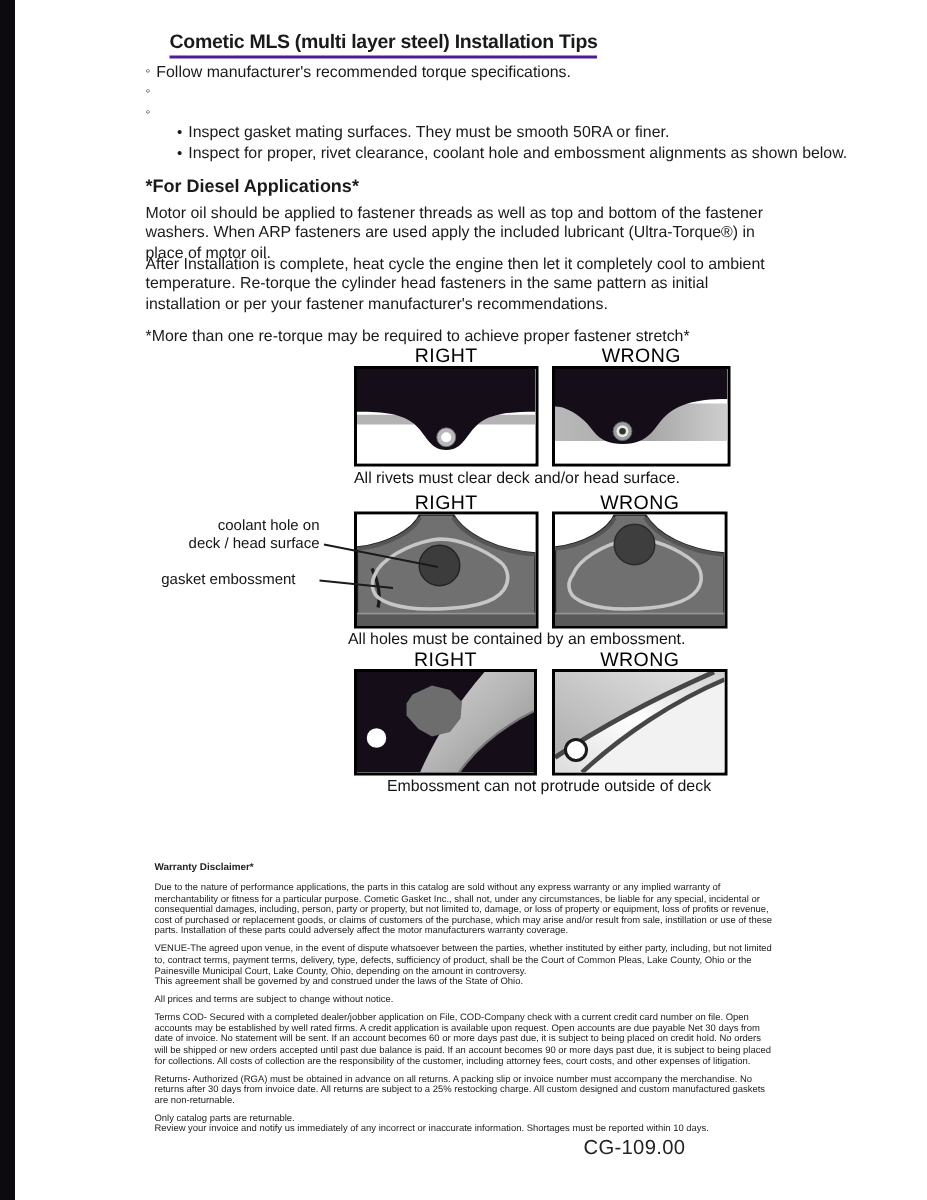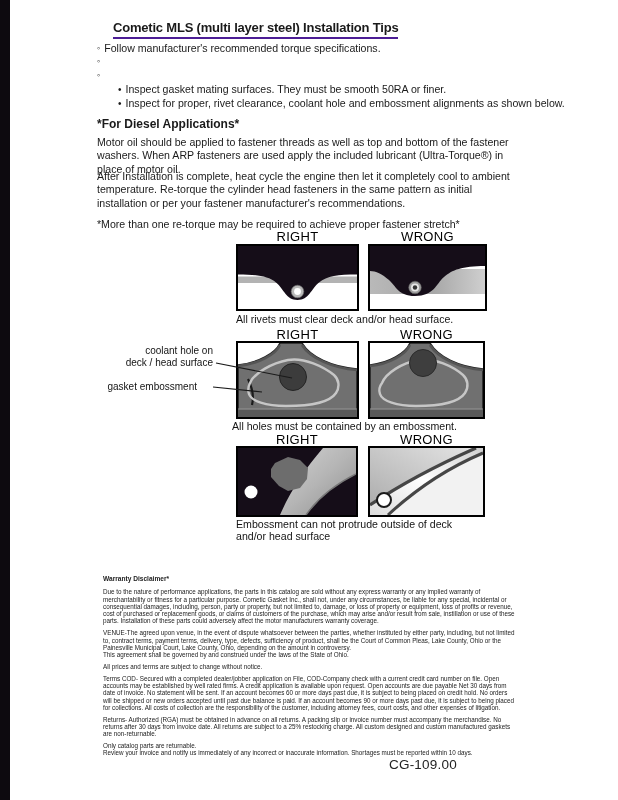--- a/index.html
+++ b/index.html
@@ -23,21 +23,21 @@
   
   .diesel-h{left:97px;top:117px;font-size:12px;font-weight:bold;}
   .para{left:97px;width:428px;font-size:10.6px;line-height:13.4px;}
   .p1{top:136px;}
   .p2{top:170px;}
   .pnote{top:218px;}
   
   .dlabel{font-size:13px;text-align:center;letter-spacing:0.3px;color:#000000;}
   .panel{box-sizing:border-box;border:2px solid #000;background:#fff;}
   .panel svg{display:block;width:100%;height:100%;}
-  .caption{font-size:10.6px;line-height:12px;color:#141414;}
+  .caption{font-size:10.6px;line-height:12px;color:#141414;text-align:center;}
   .callout{font-size:10px;line-height:11.5px;color:#141414;}
   .callout-right{text-align:right;}
   .leader-svg{left:0;top:0;width:618px;height:800px;pointer-events:none;}
   
   .disclaimer{left:103px;top:575px;width:414px;font-size:6.3px;line-height:7.3px;color:#222;}
   .disclaimer .dh{font-weight:bold;font-size:6.6px;margin:0 0 6px 0;}
   .disclaimer p{margin:4.5px 0 0 0;}
   .disclaimer p.tight{margin-top:0;}
   
   .pagenum{left:389px;top:757px;font-size:13.5px;letter-spacing:0.2px;color:#232323;}
@@ -188,21 +188,20 @@
     <path d="M18,67 C46,41 80,19 113,5 L113,67 Z" fill="#f2f2f2"></path>
     <path d="M0,57 C36,33 72,15 106,0 L113,0 L113,5 C80,19 46,41 18,67 L0,67 Z" fill="url(#r3g3)"></path>
     <path d="M0,57 C36,33 72,15 106,0" fill="none" stroke="#464646" stroke-width="3.2"></path>
     <path d="M18,67 C46,41 80,19 113,5" fill="none" stroke="#464646" stroke-width="3"></path>
     <circle cx="14" cy="52" r="7" fill="#ffffff" stroke="#1a1a1a" stroke-width="2"></circle>
   </svg>
 </div>
 
 <div class="abs caption" style="left:236px;top:518px;width:260px;">
   <div>Embossment can not protrude outside of deck</div>
-  <div>and/or head surface</div>
 </div>
 
 <div class="abs disclaimer">
   <p class="dh">Warranty Disclaimer*</p>
   <p>Due to the nature of performance applications, the parts in this catalog are sold without any express warranty or any implied warranty of merchantability or fitness for a particular purpose.  Cometic Gasket Inc., shall not, under any circumstances, be liable for any special, incidental or consequential damages, including, person, party or property, but not limited to, damage, or loss of property or equipment, loss of profits or revenue, cost of purchased or replacement goods, or claims of customers of the purchase, which may arise and/or result from sale, instillation or use of these parts.  Installation of these parts could adversely affect the motor manufacturers warranty coverage.</p>
   <p>VENUE-The agreed upon venue, in the event of dispute whatsoever between the parties, whether instituted by either party, including, but not limited to, contract terms, payment terms, delivery, type, defects, sufficiency of product, shall be the Court of Common Pleas, Lake County, Ohio or the Painesville Municipal Court, Lake County, Ohio, depending on the amount in controversy.</p>
   <p class="tight">This agreement shall be governed by and construed under the laws of the State of Ohio.</p>
   <p>All prices and terms are subject to change without notice.</p>
   <p>Terms COD- Secured with a completed dealer/jobber application on File, COD-Company check with a current credit card number on file.  Open accounts may be established by well rated firms.  A credit application is available upon request.  Open accounts are due payable Net 30 days from date of invoice.  No statement will be sent.  If an account becomes 60 or more days past due, it is subject to being placed on credit hold.  No orders will be shipped or new orders accepted until past due balance is paid.  If an account becomes 90 or more days past due, it is subject to being placed for collections.  All costs of collection are the responsibility of the customer, including attorney fees, court costs, and other expenses of litigation.</p>
   <p>Returns- Authorized (RGA) must be obtained in advance on all returns.  A packing slip or invoice number must accompany the merchandise.  No returns after 30 days from invoice date.  All returns are subject to a 25% restocking charge.  All custom designed and custom manufactured gaskets are non-returnable.</p>

